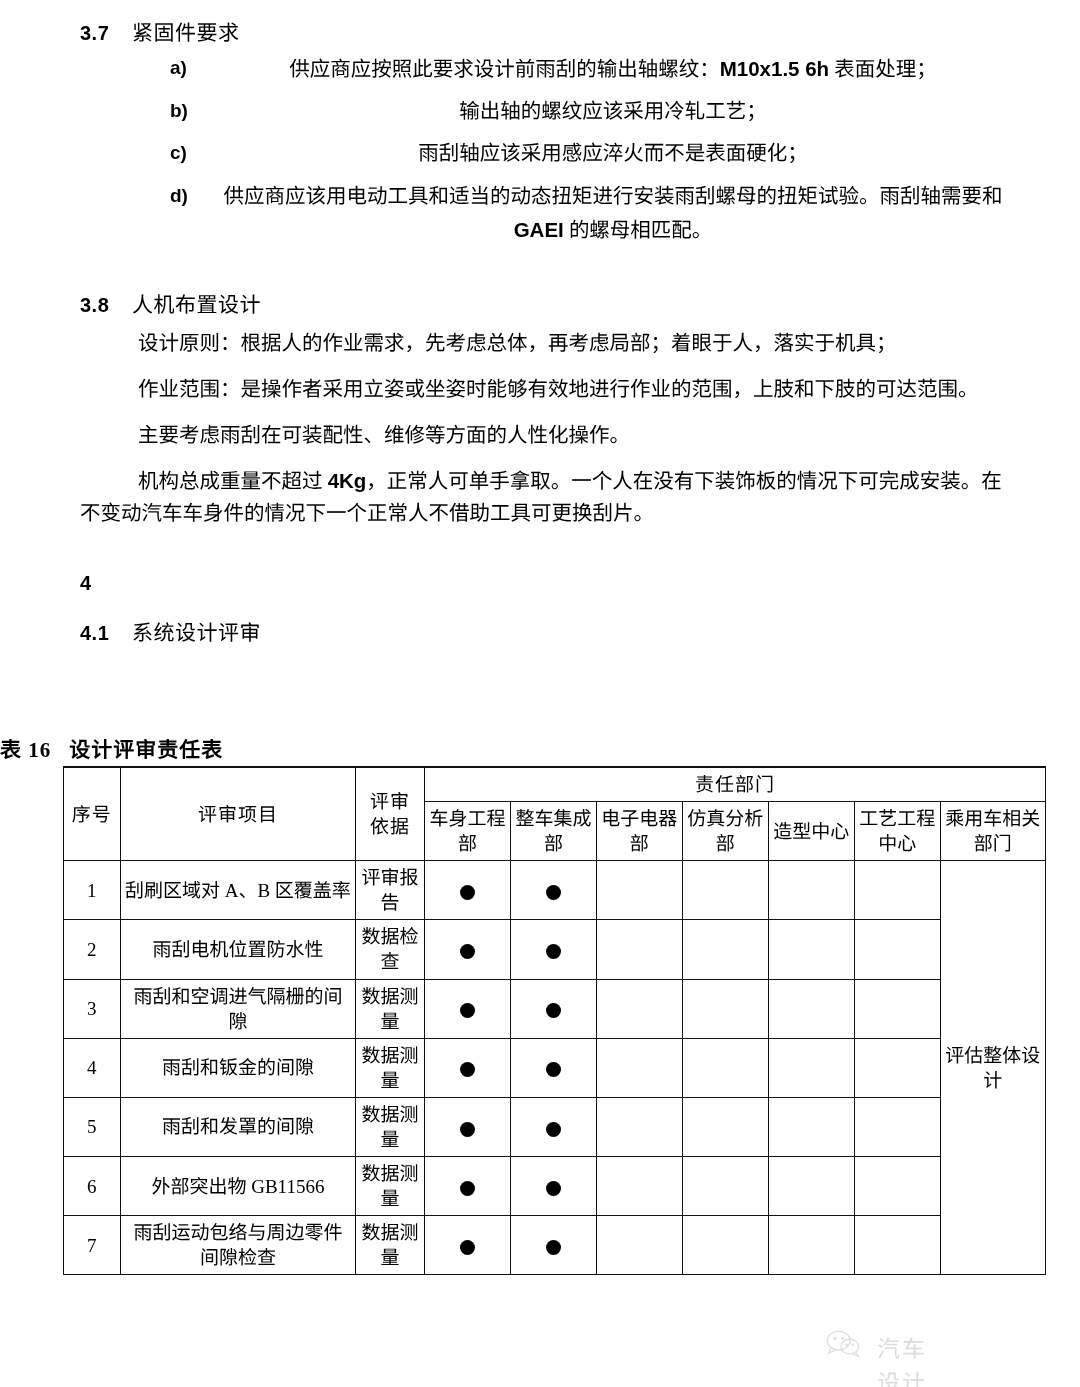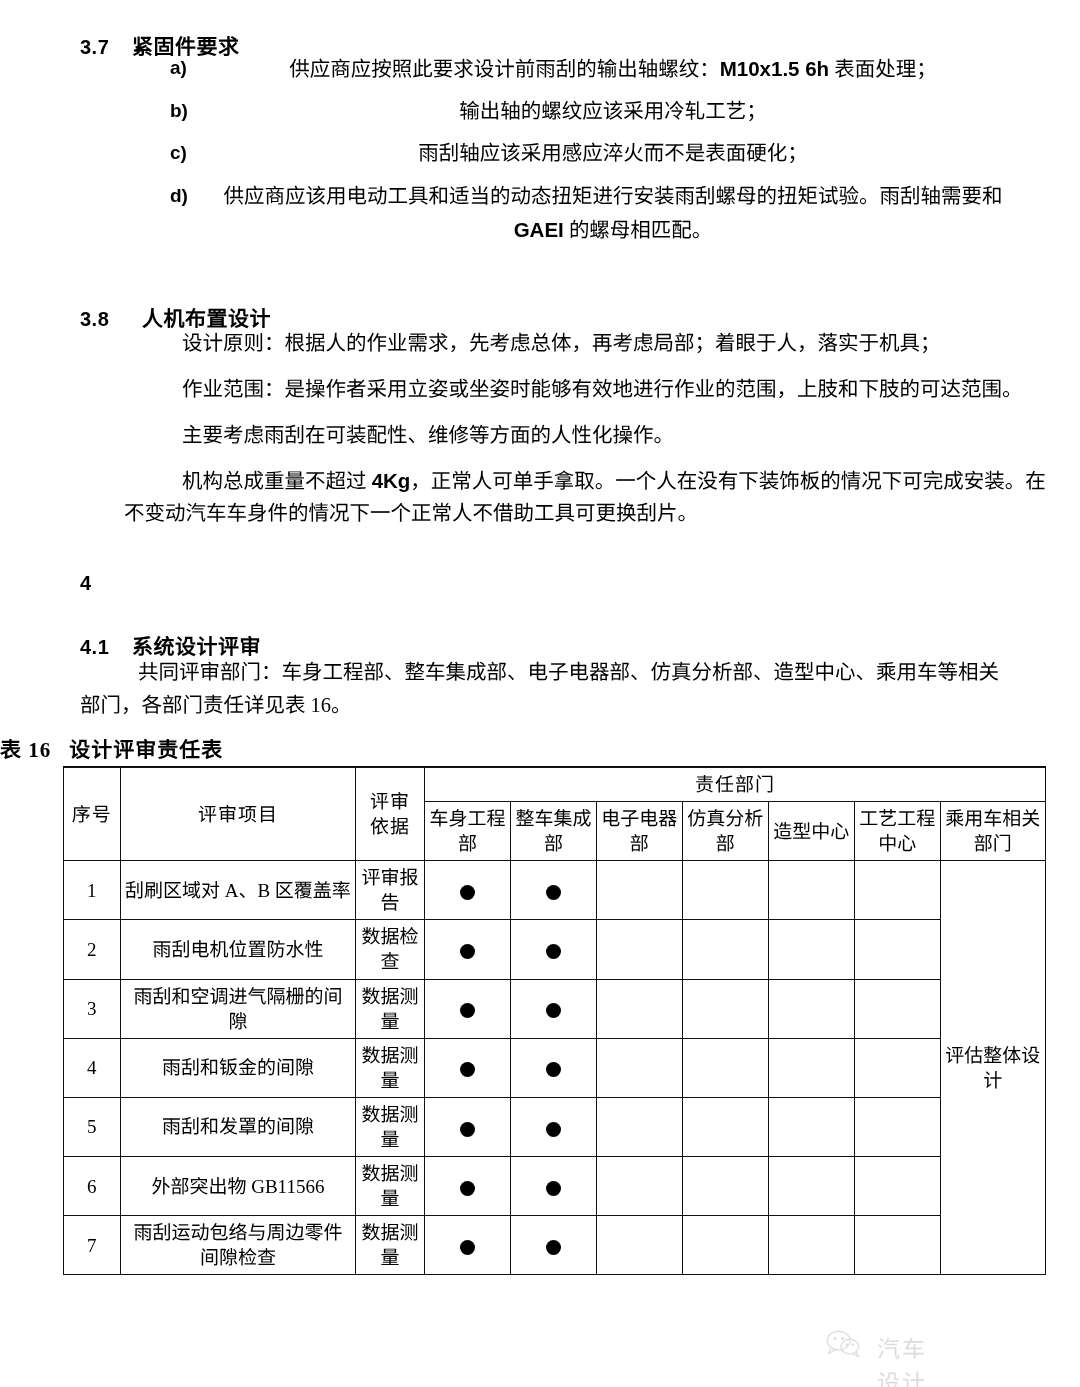--- a/index.html
+++ b/index.html
@@ -34,27 +34,26 @@
   }
   .sec-num {
     width: 52px;
     flex: 0 0 52px;
     font-family: "Liberation Sans", "DejaVu Sans", sans-serif;
     font-weight: bold;
     font-size: 20px;
   }
   .sec-title {
     font-family: "Liberation Serif", "DejaVu Serif", serif;
-    font-weight: bold;
+    font-weight: normal;
     font-size: 21px;
-    margin-top: 14px;
   }
 
   .sec37 { position: absolute; left: 80px; top: 16px; }
-  .sec38 { position: absolute; left: 80px; top: 288px; gap: 10px; }
+  .sec38 { position: absolute; left: 80px; top: 288px; }
   .sec4  { position: absolute; left: 80px; top: 572px; }
   .sec41 { position: absolute; left: 80px; top: 616px; }
 
   .sec4 .sec-num { width: 32px; flex: 0 0 32px; }
 
   
   .list {
     position: absolute;
     left: 170px;
     top: 52px;
@@ -82,21 +81,20 @@
     font-family: "Liberation Sans", "DejaVu Sans", sans-serif;
     font-weight: bold;
   }
 
   
   .para-block {
     position: absolute;
     left: 80px;
     top: 328px;
     width: 930px;
-    margin-left: 44px;
   }
   .para {
     font-size: 20.5px;
     line-height: 1.55;
     margin-bottom: 14px;
     text-indent: 58px;
   }
   .para.hang {
     text-indent: 58px;
     margin-bottom: 0;
@@ -266,21 +264,20 @@
 
   <div class="sec-head sec4">
     <span class="sec-num">4</span>
   </div>
 
   <div class="sec-head sec41">
     <span class="sec-num">4.1</span>
     <span class="sec-title">系统设计评审</span>
   </div>
 
-  <div class="para41">共同评审部门：车身工程部、整车集成部、电子电器部、仿真分析部、造型中心、乘用车等相关部门，各部门责任详见表 16。</div>
 
   <div class="table-caption">
     <span>表 16</span><span class="cap-sp"></span><span>设计评审责任表</span>
   </div>
 
   <div class="tbl-wrap">
     <table class="rtable">
       <colgroup>
         <col class="col-xuhao">
           <col class="col-item">

